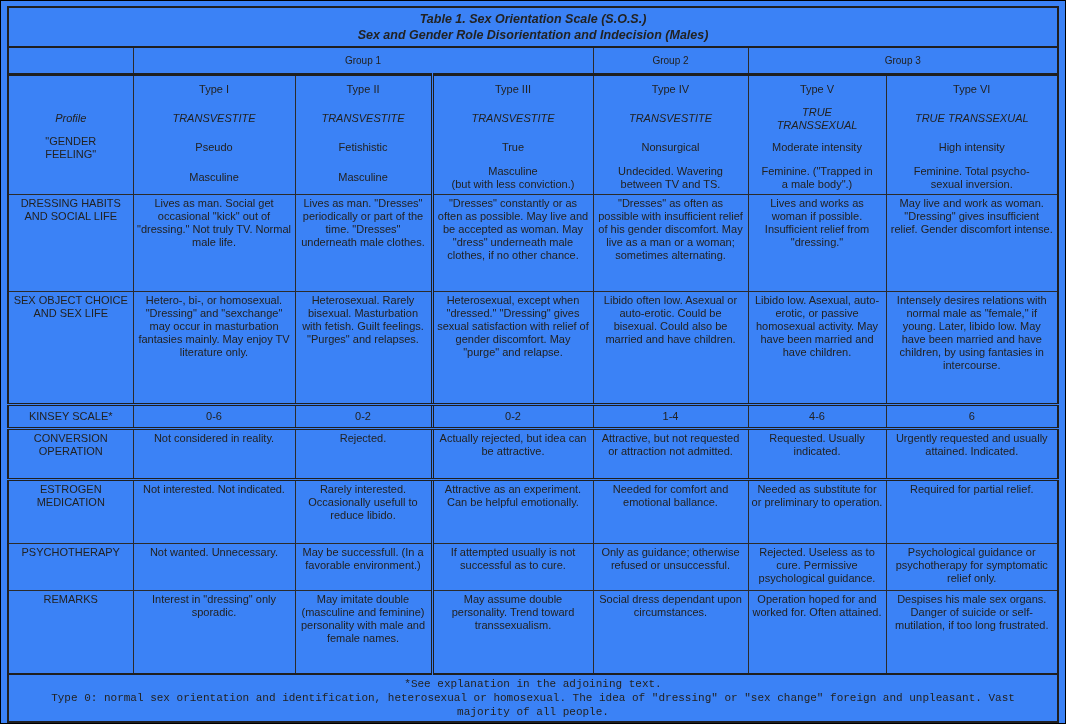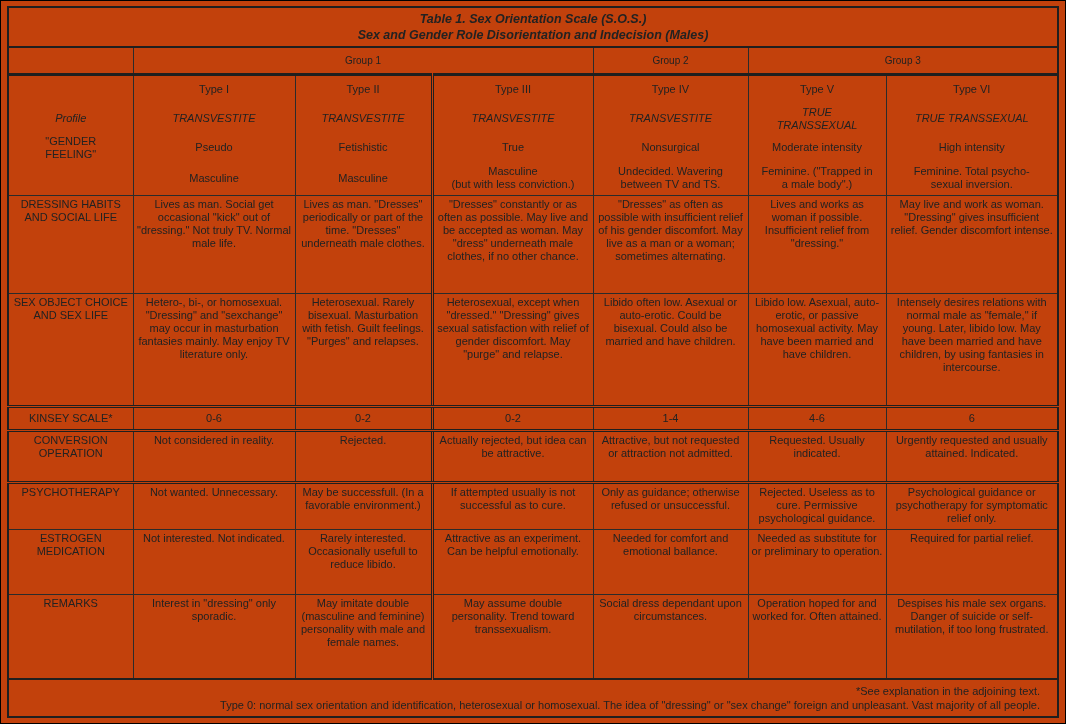--- a/index.html
+++ b/index.html
@@ -1,18 +1,18 @@
 <!DOCTYPE html>
 <html><head>
 <meta charset="utf-8">
 <style>
   html,body{margin:0;padding:0;background:#fff;}
   .frame{
     width:1066px;height:724px;box-sizing:border-box;
-    border:1px solid #000;padding:5px 6px;background:#c2410c;
+    border:1px solid #000;padding:5px 6px;background:#3b82f6;
   }
   table.sos{
     border-collapse:collapse;width:100%;height:100%;table-layout:fixed;
     border:2px solid #1f1f1f;
     font-family:"Liberation Sans",sans-serif;color:#222;
   }
   td{
     border:1px solid #2b2b2b;
     vertical-align:top;text-align:center;
     padding:2px 3px;font-size:11px;line-height:13px;
@@ -21,21 +21,21 @@
   
   tr.title-row td{border-bottom:2px solid #1f1f1f;vertical-align:middle;
     font-weight:bold;font-style:italic;font-size:12.5px;line-height:16px;}
   tr.group-row td{border-bottom:3px solid #1f1f1f;vertical-align:middle;
     font-size:10px;padding:1px;}
   tr.sexobj-row td, tr.kinsey-row td, tr.conversion-row td{
     border-bottom:3px double #1f1f1f;}
   tr.kinsey-row td{vertical-align:middle;padding:1px 3px;}
   tr.remarks-row td{border-bottom:2px solid #1f1f1f;}
   td.dbl-left{border-left:3px double #1f1f1f;margin-left:20px;}
-  td.footnote{text-align:right;vertical-align:middle;padding:2px 17px;line-height:14px;}
+  td.footnote{text-align:center;vertical-align:middle;padding:2px 17px;line-height:14px;font-family:Liberation Mono, monospace;}
   
   tr.profile-row td{padding:0 12px;}
   .pslot{display:flex;align-items:center;justify-content:center;text-align:center;}
   .pslot1{height:28px;}
   .pslot2{height:30px;font-style:italic;}
   .pslot3{height:28px;}
   .pslot4{height:32px;white-space:pre-line;line-height:12.5px;}
   .title-line{width:100%;}
 </style>
 </head>
@@ -150,40 +150,40 @@
   <tr class="conversion-row" style="height:51px">
     <td>CONVERSION OPERATION</td>
     <td>Not considered in reality.</td>
     <td>Rejected.</td>
     <td class="dbl-left">Actually rejected, but idea can be attractive.</td>
     <td>Attractive, but not requested or attraction not admitted.</td>
     <td>Requested. Usually indicated.</td>
     <td>Urgently requested and usually attained. Indicated.</td>
   </tr>
 
+  <tr style="height:64px">
+    <td>ESTROGEN MEDICATION</td>
+    <td>Not interested. Not indicated.</td>
+    <td>Rarely interested. Occasionally usefull to reduce libido.</td>
+    <td class="dbl-left">Attractive as an experiment. Can be helpful emotionally.</td>
+    <td>Needed for comfort and emotional ballance.</td>
+    <td>Needed as substitute for or preliminary to operation.</td>
+    <td>Required for partial relief.</td>
+  </tr>
+
   <tr style="height:47px">
     <td>PSYCHOTHERAPY</td>
     <td>Not wanted. Unnecessary.</td>
     <td>May be successfull. (In a favorable environment.)</td>
     <td class="dbl-left">If attempted usually is not successful as to cure.</td>
     <td>Only as guidance; otherwise refused or unsuccessful.</td>
     <td>Rejected. Useless as to cure. Permissive psychological guidance.</td>
     <td>Psychological guidance or psychotherapy for symptomatic relief only.</td>
   </tr>
 
-  <tr style="height:64px">
-    <td>ESTROGEN MEDICATION</td>
-    <td>Not interested. Not indicated.</td>
-    <td>Rarely interested. Occasionally usefull to reduce libido.</td>
-    <td class="dbl-left">Attractive as an experiment. Can be helpful emotionally.</td>
-    <td>Needed for comfort and emotional ballance.</td>
-    <td>Needed as substitute for or preliminary to operation.</td>
-    <td>Required for partial relief.</td>
-  </tr>
-
   <tr class="remarks-row" style="height:84px">
     <td>REMARKS</td>
     <td>Interest in "dressing" only sporadic.</td>
     <td>May imitate double (masculine and feminine) personality with male and female names.</td>
     <td class="dbl-left">May assume double personality. Trend toward transsexualism.</td>
     <td>Social dress dependant upon circumstances.</td>
     <td>Operation hoped for and worked for. Often attained.</td>
     <td>Despises his male sex organs. Danger of suicide or self-mutilation, if too long frustrated.</td>
   </tr>
 

